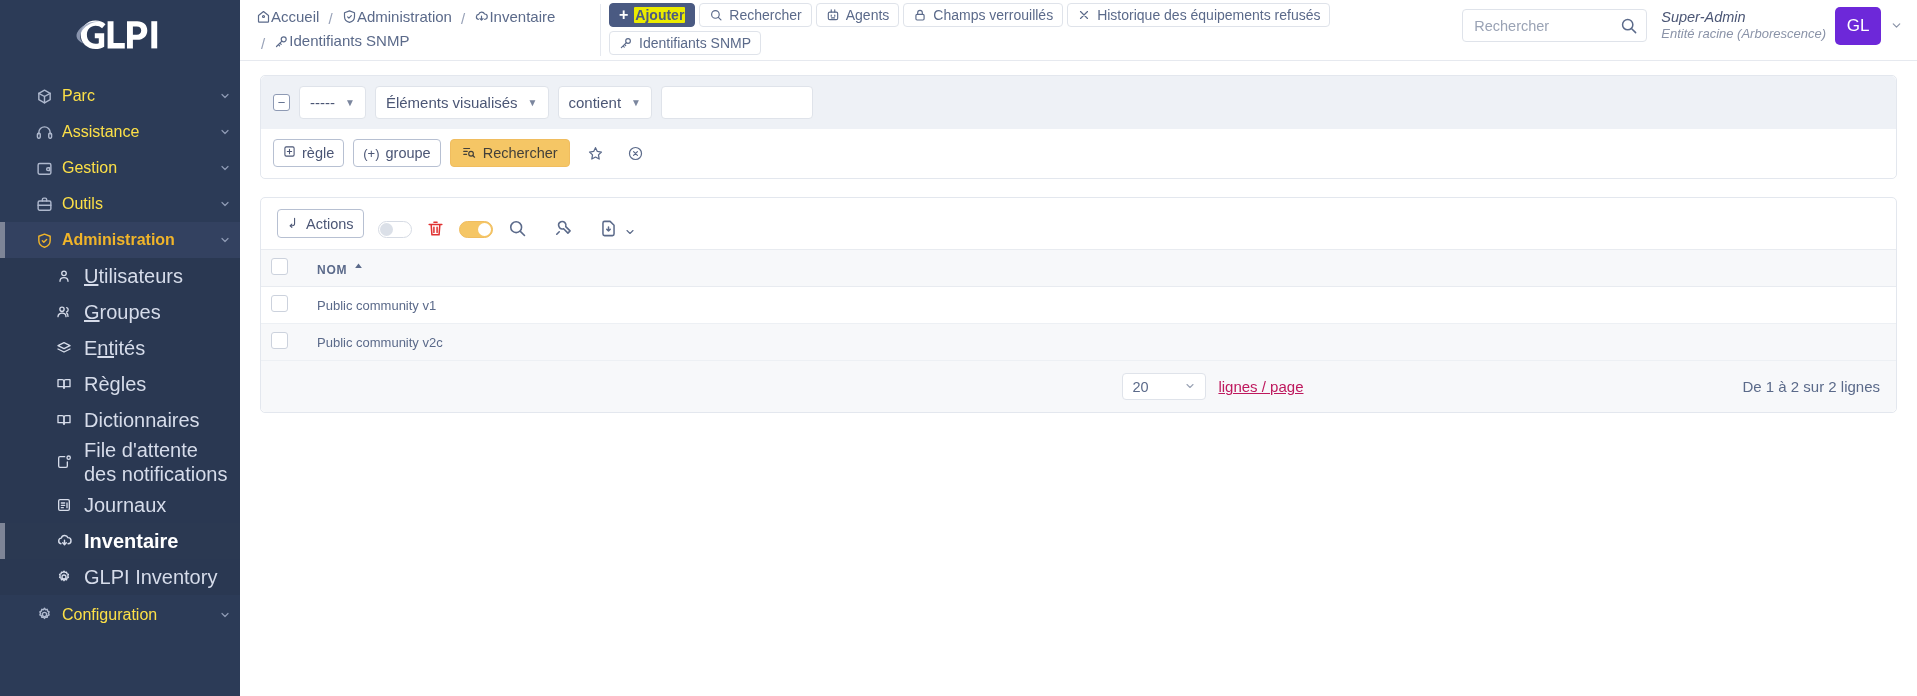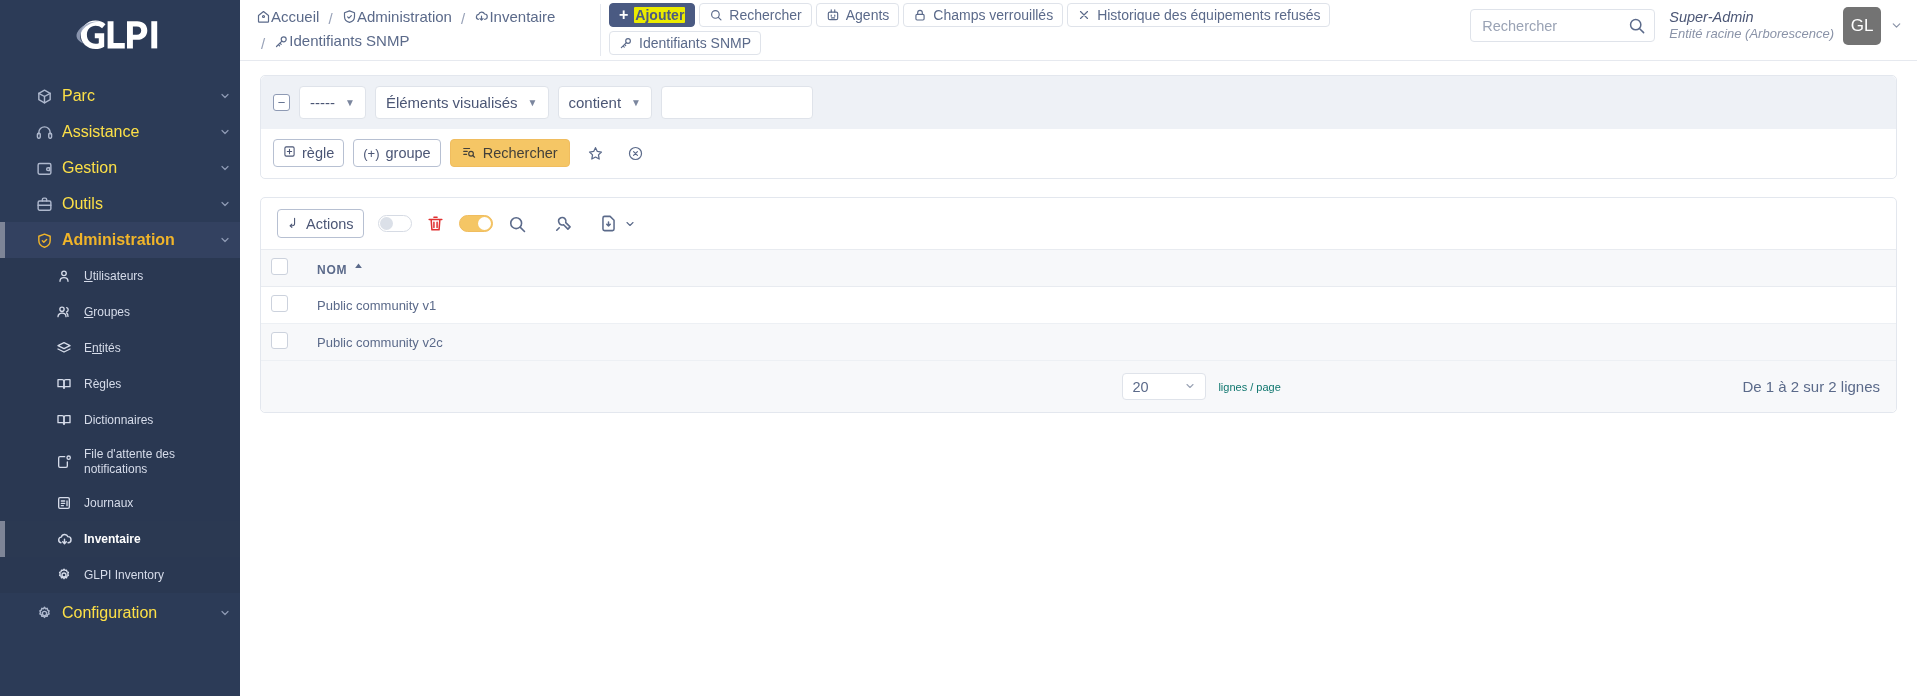--- a/index.html
+++ b/index.html
@@ -51,21 +51,21 @@
   .nav-item.expanded .ico { color: #f0b429; }
   .nav-item.expanded::before {
     content: ""; position: absolute; left: 0; top: 0; bottom: 0;
     width: 5px; background: #7e8597;
   }
   .subnav { background: #2a3852; }
   .sub-item {
     display: flex; align-items: center;
     min-height: 36px;
     padding-left: 56px; padding-right: 8px;
-    color: #d6dcea; font-size: 12px;
+    color: #d6dcea; font-size: 20px;
     position: relative; cursor: pointer;
   }
   .sub-item .ico { width: 28px; display: flex; align-items: center; color: #d6dcea; flex: 0 0 28px; }
   .sub-item .lbl { line-height: 1.22; }
   .sub-item .lbl u { text-decoration: underline; }
   .sub-item.two-line { min-height: 47px; }
   .sub-item.active {
     background: #2b3952; color: #ffffff; font-weight: bold;
   }
   .sub-item.active::before {
@@ -131,22 +131,22 @@
   }
   .search-box input::placeholder { color: #9aa3b5; }
   .search-box .sicon {
     position: absolute; right: 9px; top: 7px; color: #5b6a8a; display: flex;
   }
   .user-block { display: flex; align-items: center; gap: 9px; }
   .user-text { text-align: left; line-height: 1.25; font-style: italic; }
   .user-name { font-size: 14.5px; color: #4b5675; }
   .user-entity { font-size: 13px; color: #8a93a8; }
   .avatar {
-    width: 38px; height: 38px; border-radius: 5px;
-    background: #737373; color: #ffffff;
+    width: 46px; height: 38px; border-radius: 5px;
+    background: #6d28d9; color: #ffffff;
     display: flex; align-items: center; justify-content: center;
     font-size: 17px;
   }
   .user-chev { color: #8a93a8; display: flex; }
 
   .content { flex: 1; padding: 14px 20px 0 20px; overflow: hidden; }
 
   
   .card {
     border: 1px solid #e3e7ee; border-radius: 5px; background: #ffffff;
@@ -194,21 +194,21 @@
     display: inline-flex; align-items: center; gap: 7px;
     height: 28px; padding: 0 11px;
     border: 1px solid #f0bd5f; border-radius: 4px; background: #f5c665;
     color: #43403a; font-size: 14.5px; cursor: pointer; white-space: nowrap;
   }
   .icon-btn { display: inline-flex; align-items: center; justify-content: center; color: #5b6a8a; cursor: pointer; }
 
   
   .results { border: 1px solid #e3e7ee; border-radius: 5px; background: #ffffff; }
   .actions-bar {
-    display: flex; align-items: center; gap: 14px;
+    display: flex; align-items: flex-end; gap: 14px;
     padding: 11px 16px;
   }
   .toggle {
     width: 34px; height: 17px; border-radius: 10px;
     position: relative; cursor: pointer; flex: 0 0 34px;
   }
   .toggle.off { background: #ffffff; border: 1px solid #d6dbe4; }
   .toggle.off::after {
     content: ""; position: absolute; left: 1px; top: 1px;
     width: 13px; height: 13px; border-radius: 50%; background: #dbe0e8;
@@ -251,21 +251,21 @@
     justify-content: flex-end;
   }
   .pager-left { display: flex; align-items: center; gap: 12px; width: 620px; }
   .pgsel {
     display: inline-flex; align-items: center; justify-content: space-between;
     width: 84px; height: 27px; padding: 0 9px;
     border: 1px solid #dfe3ea; border-radius: 4px; background: #ffffff;
     color: #5b6a8a; font-size: 14.5px; cursor: pointer;
   }
   .pgsel .caret { color: #9aa3b5; font-size: 11px; }
-  .pager-label { font-size: 11px; color: #0f766e; }
+  .pager-label { font-size: 15px; color: #be185d; text-decoration: underline; }
   .pager-count { font-size: 15px; color: #5b6a8a; }
 </style>
 </head>
 <body>
 
 <div class="app">
 
   <aside class="sidebar">
 
     <div class="logo-wrap">

